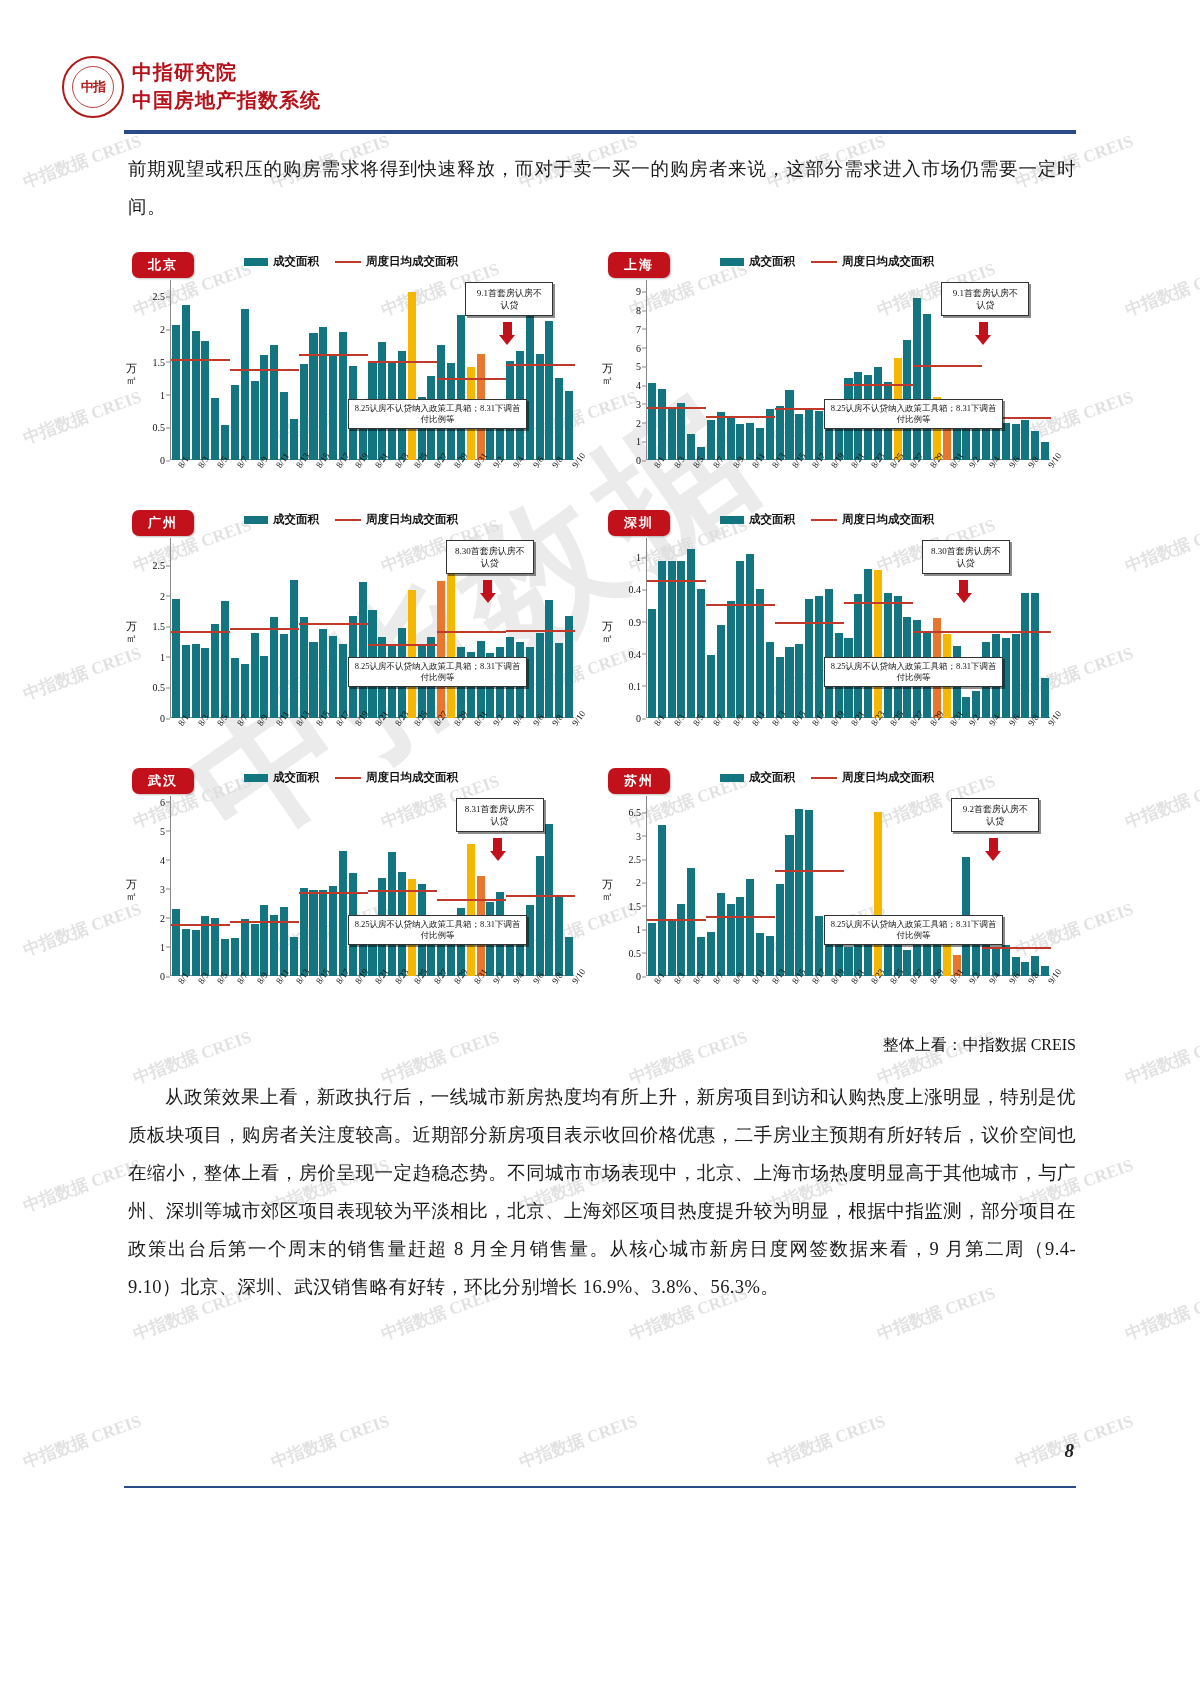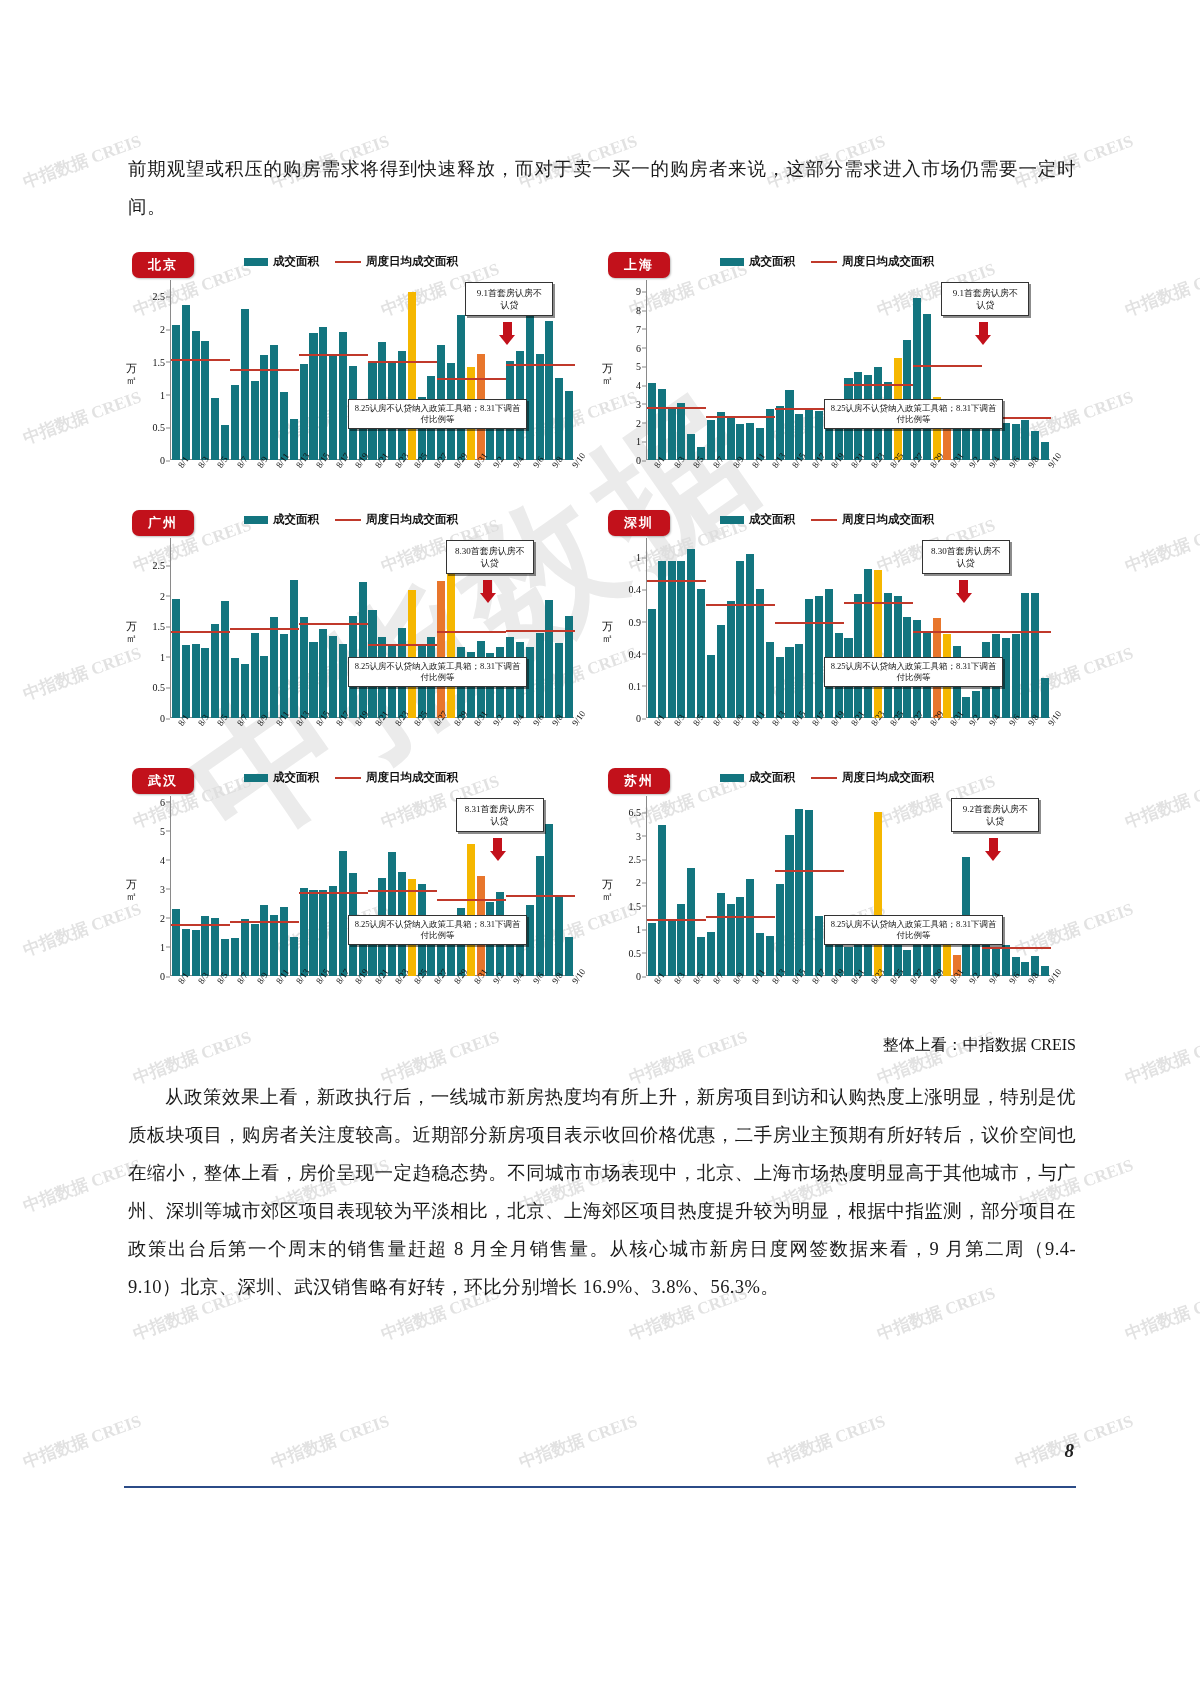--- a/index.html
+++ b/index.html
@@ -211,20 +211,30 @@
       <span style="left: 626px; top: 1302px;">中指数据 CREIS</span>
       <span style="left: 874px; top: 1302px;">中指数据 CREIS</span>
       <span style="left: 1122px; top: 1302px;">中指数据 CREIS</span>
       <span style="left: 20px; top: 1430px;">中指数据 CREIS</span>
       <span style="left: 268px; top: 1430px;">中指数据 CREIS</span>
       <span style="left: 516px; top: 1430px;">中指数据 CREIS</span>
       <span style="left: 764px; top: 1430px;">中指数据 CREIS</span>
       <span style="left: 1012px; top: 1430px;">中指数据 CREIS</span>
     </div>
 
+  <div class="hdr">
+    <div class="logo-mark">
+      <div class="logo-inner">中指</div>
+    </div>
+    <div class="logo-text">
+      <div>中指研究院</div>
+      <div>中国房地产指数系统</div>
+    </div>
+    <div class="hdr-rule"></div>
+  </div>
 
   <div class="para" id="para-top">前期观望或积压的购房需求将得到快速释放，而对于卖一买一的购房者来说，这部分需求进入市场仍需要一定时间。</div>
 
 
   <div class="charts" id="charts">
       <div class="chart c0">
         <div class="city-badge">北京</div>
         <div class="legend">
           <div class="it">
             <i class="sw-bar"></i>

